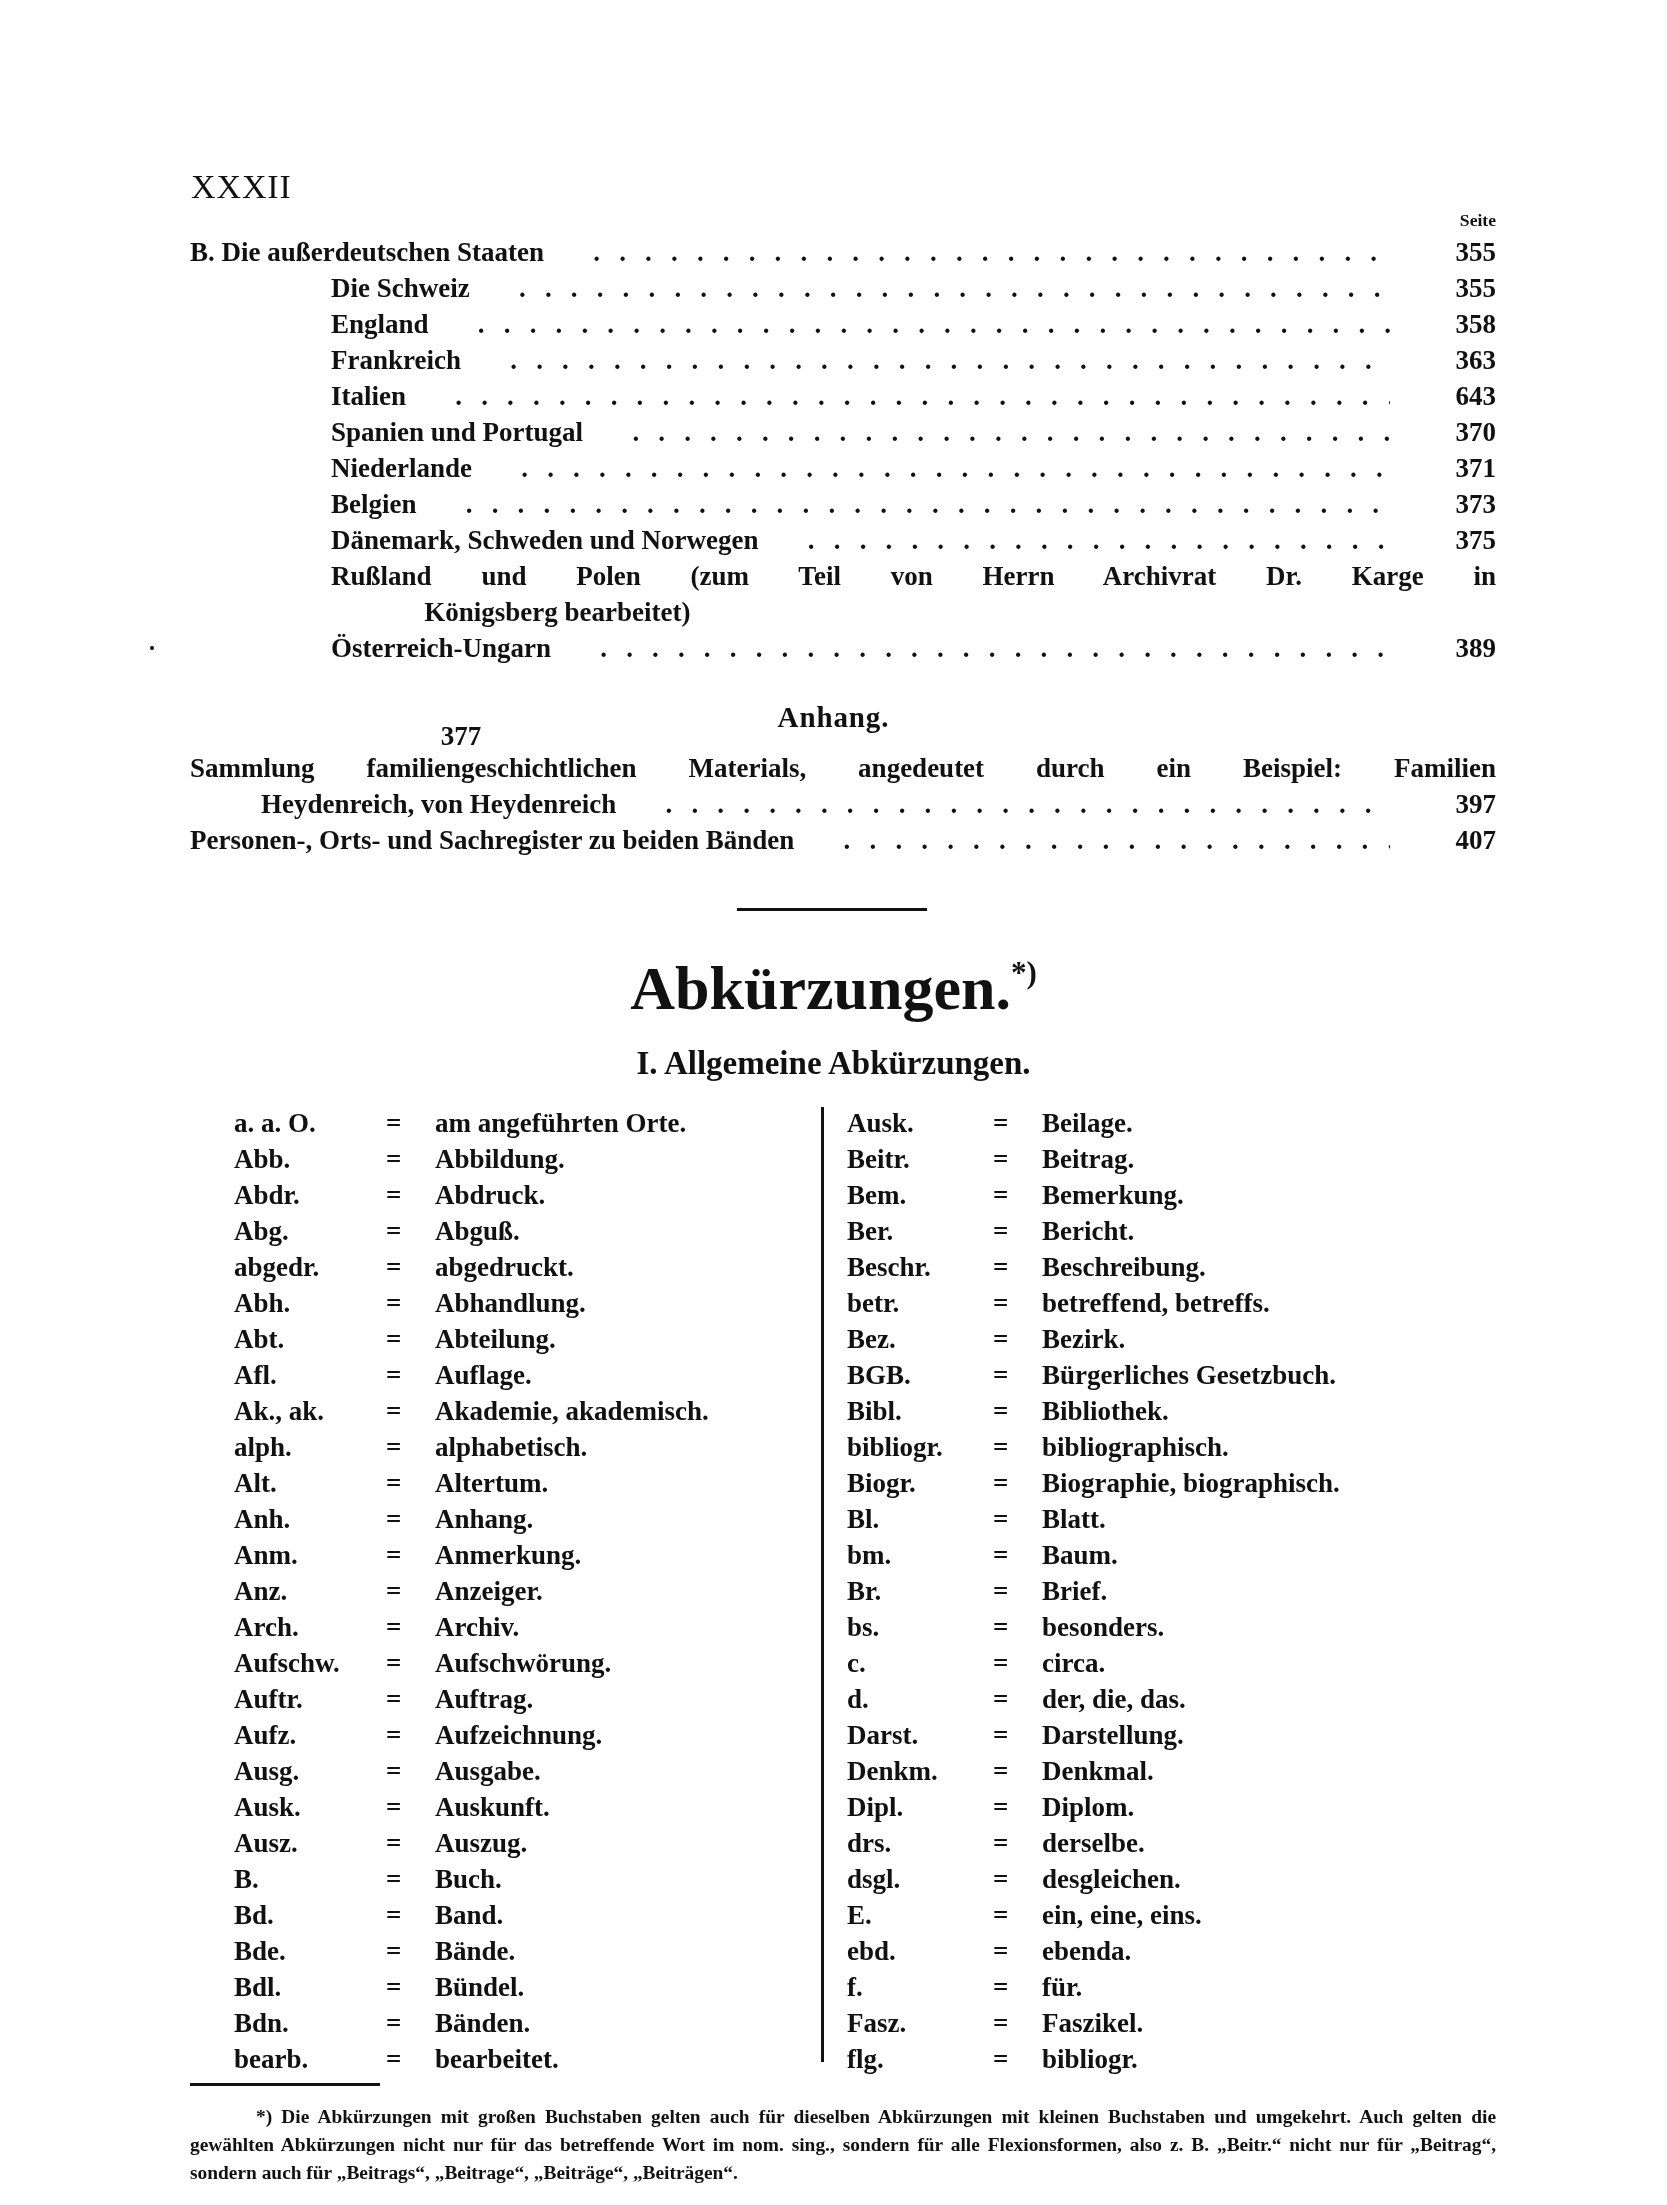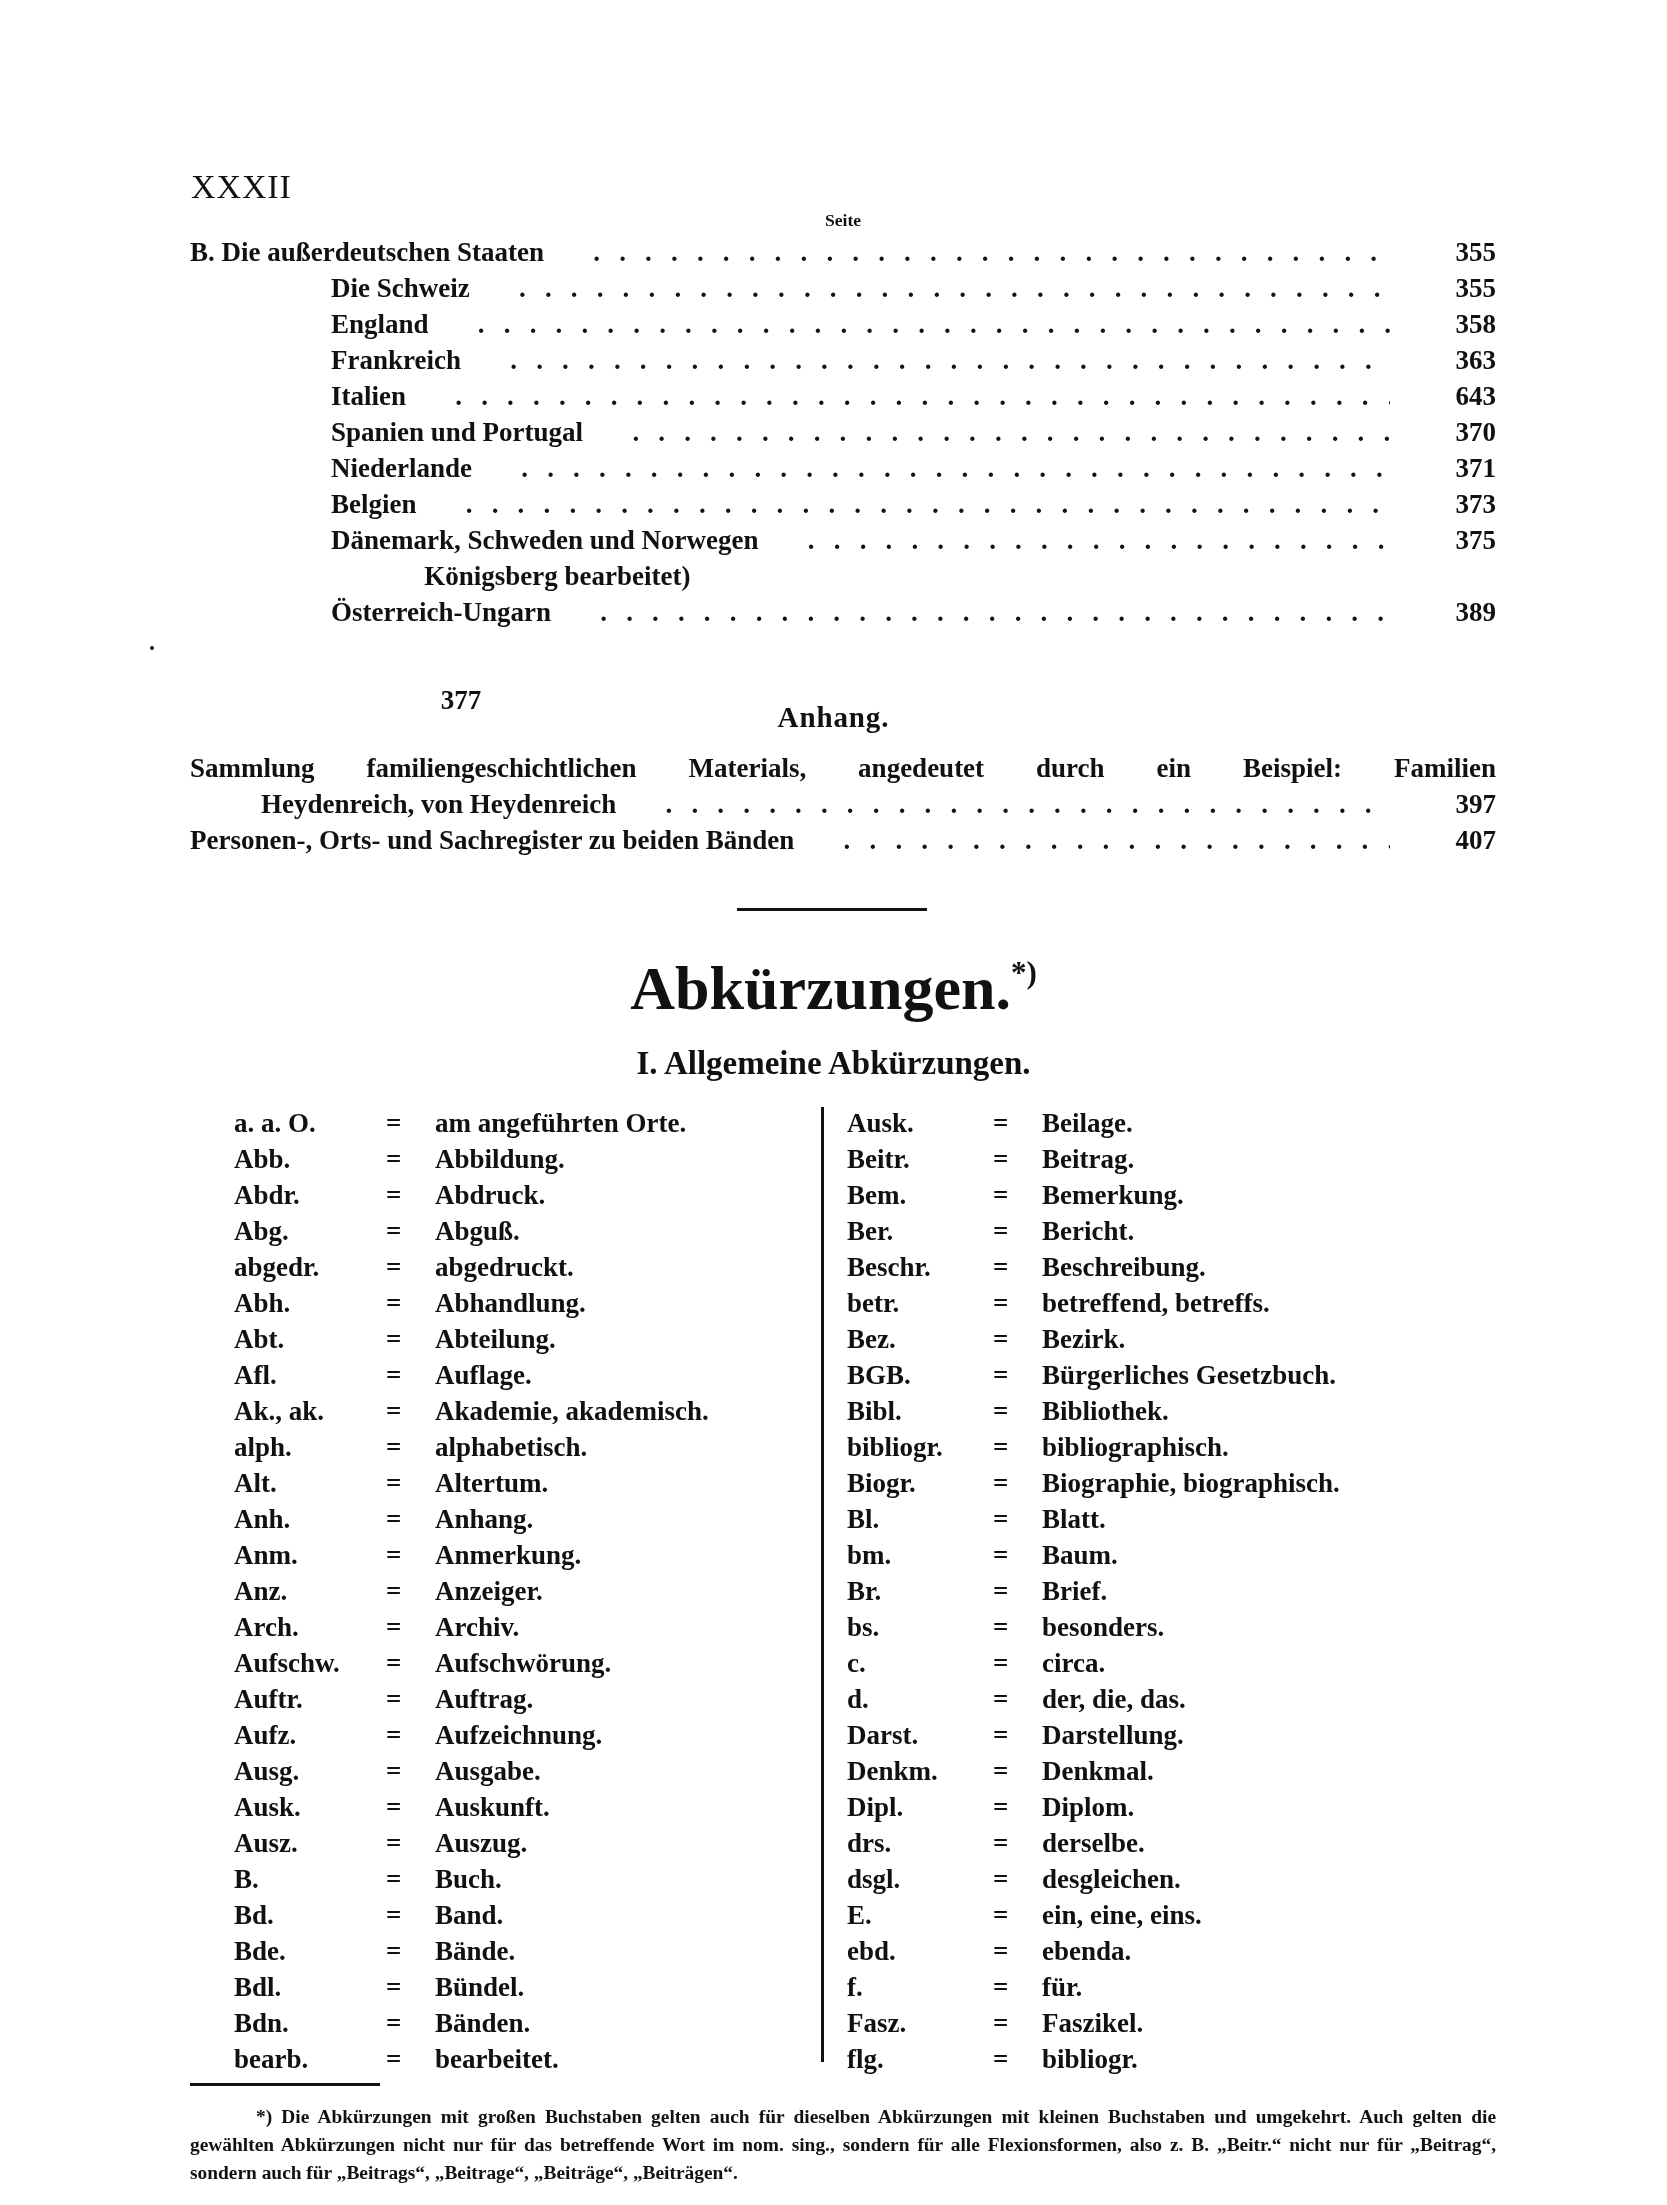--- a/index.html
+++ b/index.html
@@ -9,21 +9,21 @@
     color: #111111;
   }
   .page-number {
     position: absolute; left: 191px; top: 168px;
     font-size: 34px; font-weight: normal; letter-spacing: 0.9px;
   }
   .toc {
     position: absolute; left: 190px; width: 1306px; top: 207px;
   }
   .seite-label {
-    text-align: center; font-size: 17.6px; font-weight: bold; height: 26.5px; line-height: 26.5px;
+    text-align: right; font-size: 17.6px; font-weight: bold; height: 26.5px; line-height: 26.5px;
   }
   .toc-row {
     display: flex; align-items: baseline; font-size: 27px; font-weight: bold;
     line-height: 36px; height: 36px; gap: 44px;
   }
   .toc-row .t { white-space: nowrap; }
   .toc-row .dots {
     flex: 1; overflow: hidden; white-space: nowrap; margin: 0 5.3px;
     letter-spacing: 6.2px; font-weight: bold;
   }
@@ -130,20 +130,21 @@
         <span class="dots">. . . . . . . . . . . . . . . . . . . . . . . . . . . . . . . . . . . . . . . .</span>
         <span class="p">373</span>
       </div>
       <div class="toc-row lvl2">
         <span class="t">Dänemark, Schweden und Norwegen</span>
         <span class="dots">. . . . . . . . . . . . . . . . . . . . . . . . . . . . . . . . . . . . . . . .</span>
         <span class="p">375</span>
       </div>
     </div>
 
+  <div class="toc-wrap">Rußland und Polen (zum Teil von Herrn Archivrat Dr. Karge in</div>
   <div class="toc-row lvl3">
     <span class="t">Königsberg bearbeitet)</span>
     <span class="dots">. . . . . . . . . . . . . . . . . . . . . . . . . . . . . . . . . . . . . . . .</span>
     <span class="p">377</span>
   </div>
   <div class="toc-row lvl2">
     <span class="t">Österreich-Ungarn</span>
     <span class="dots">. . . . . . . . . . . . . . . . . . . . . . . . . . . . . . . . . . . . . . . .</span>
     <span class="p">389</span>
   </div>

